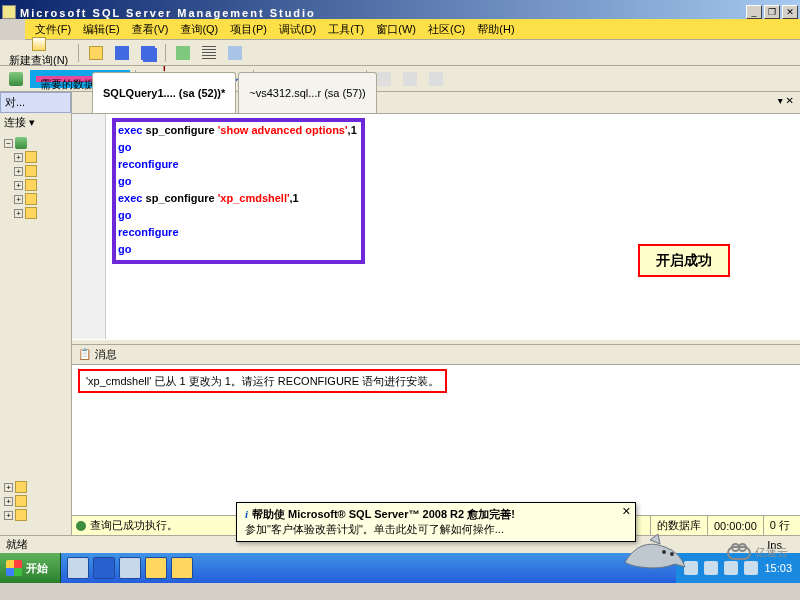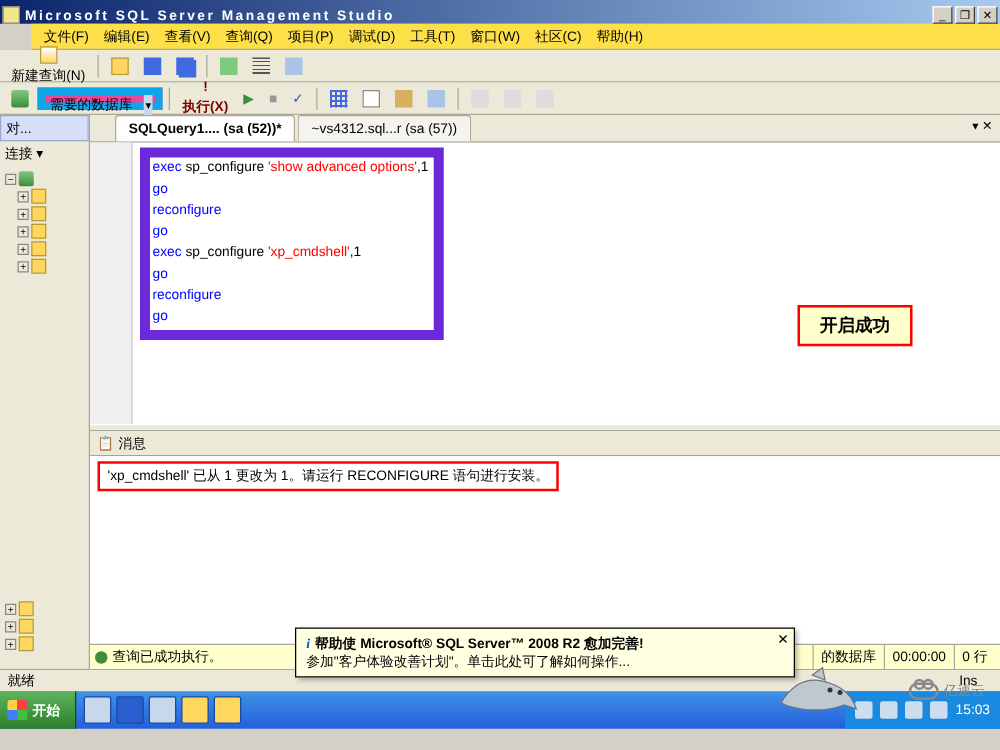--- a/index.html
+++ b/index.html
@@ -26,27 +26,27 @@
 .sidebar .hdr { background: #d6dff7; border: 1px solid #99a8cf; padding: 2px 4px; font-size: 11px; }
 .sidebar .conn { padding: 2px 4px; font-size: 11px; }
 .sidebar .tree { padding: 4px; }
 .sidebar .node { display: flex; align-items: center; gap: 2px; padding: 1px 0; }
 .sidebar .box { width: 9px; height: 9px; border: 1px solid #888; text-align: center; line-height: 7px; font-size: 8px; }
 .sidebar .fico { width: 12px; height: 12px; background: #ffd75f; border: 1px solid #b89b3a; }
 .sidebar .cyl { width: 12px; height: 12px; background: linear-gradient(#7fc97f,#3d8d3d); border-radius: 2px; }
 
 .editor { flex: 1; display: flex; flex-direction: column; background: #fff; position: relative; }
 .tabs { background: #ece9d8; height: 22px; display: flex; align-items: flex-end; border-bottom: 1px solid #aca899; padding-left: 20px; position: relative; }
-.tabs .tab { border: 1px solid #aca899; border-bottom: none; background: #f4f3ee; padding: 4px 10px; margin-right: 2px; border-radius: 3px 3px 0 0; font-size: 11px; }
+.tabs .tab { border: 1px solid #aca899; border-bottom: none; background: #f4f3ee; padding: 14px 10px; margin-right: 2px; border-radius: 3px 3px 0 0; font-size: 11px; }
 .tabs .tab.active { background: #fff; font-weight: bold; }
 .tabs .closebtn { position: absolute; right: 6px; top: 3px; font-size: 10px; }
 .codewrap { flex: 1; display: flex; position: relative; }
 .gutter { width: 34px; background: #f0f0f0; border-right: 1px solid #ccc; }
 .code { flex: 1; padding: 4px 6px; font-family: "Courier New", monospace; font-size: 13px; line-height: 17px; position: relative; }
-.code .redbox { border: 8px solid #6d28d9; padding: 0 4px 2px 2px; display: inline-block; }
+.code .redbox { border: 4px solid #6d28d9; padding: 0 4px 2px 2px; display: inline-block; font-weight: bold; }
 .code .kw { color: #0000ff; }
 .code .str { color: #ff0000; }
 .callout { position: absolute; right: 70px; top: 130px; background: #ffffcc; border: 2px solid #ff0000; padding: 6px 16px; font-size: 14px; font-weight: bold; }
 
 .splitbar { height: 6px; background: #ece9d8; border-top: 1px solid #fff; border-bottom: 1px solid #aca899; cursor: ns-resize; }
 .msgheader { background: #ece9d8; padding: 2px 6px; border-bottom: 1px solid #a3a3a3; }
 .msgbody { background: #fff; padding: 4px 6px; font-family: "Courier New", monospace; font-size: 12px; line-height: 16px; height: 150px; }
 .msgbody .redbox2 { border: 2px solid #ff0000; padding: 2px 6px; display: inline-block; }
 
 .statusbar { height: 20px; background: #ffffcc; border-top: 1px solid #aca899; display: flex; align-items: center; padding: 0 4px; font-size: 11px; position: relative; }

